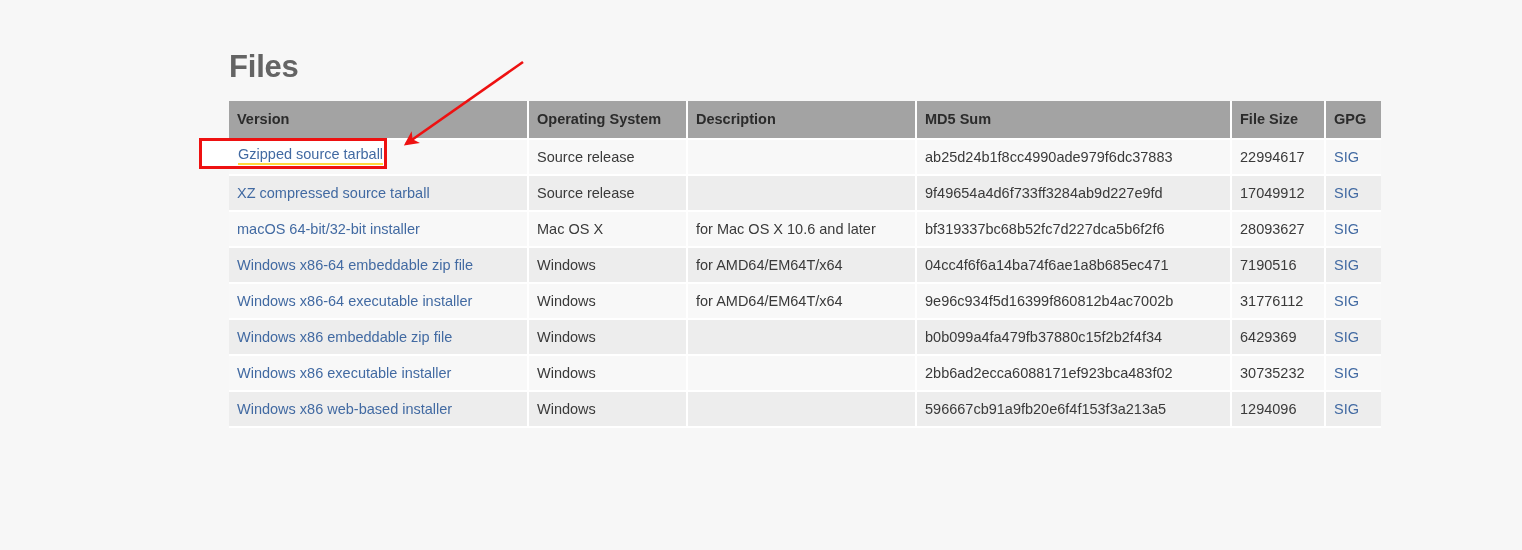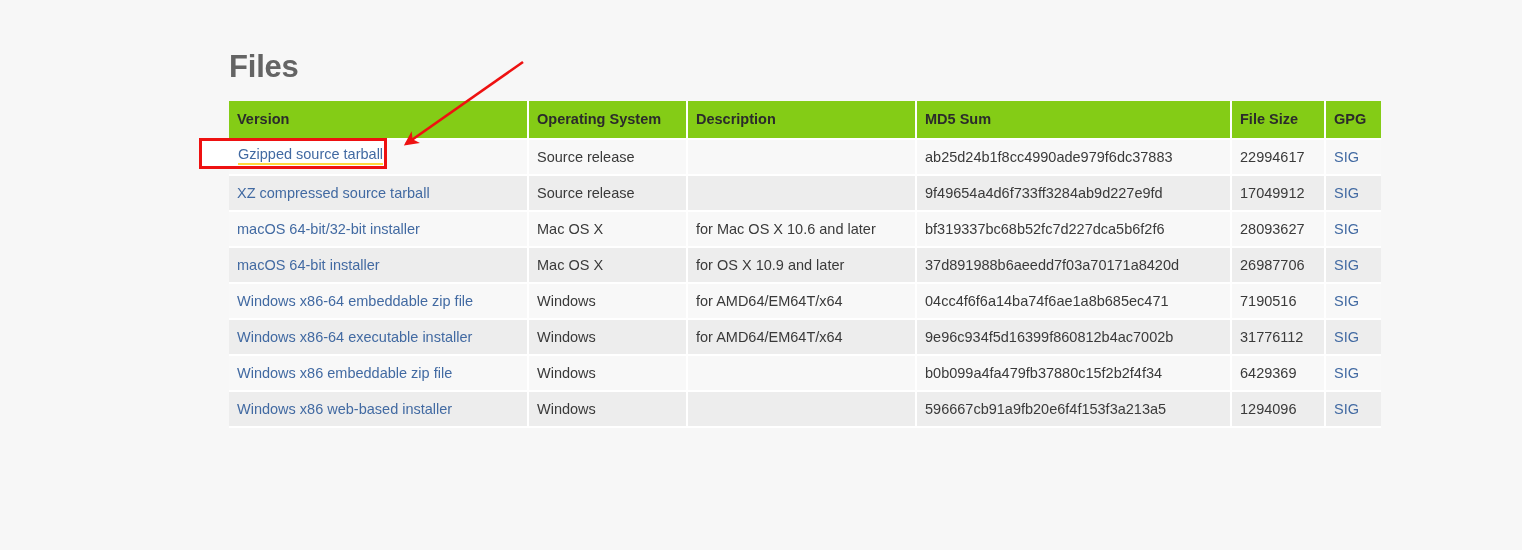--- a/index.html
+++ b/index.html
@@ -43,21 +43,21 @@
 
   table#files-table {
     border-collapse: separate;
     border-spacing: 0;
     width: 1152px;
     table-layout: fixed;
     font-size: 14.5px;
   }
 
   table#files-table th {
-    background: #84cc16;
+    background: #a3a3a3;
     color: #2b2b2b;
     font-weight: bold;
     text-align: left;
     font-size: 14.5px;
     padding: 10px 8px 11px 8px;
     border-right: 2px solid #ffffff;
     border-bottom: 2px solid #ffffff;
     vertical-align: middle;
     white-space: nowrap;
     overflow: hidden;
@@ -185,28 +185,20 @@
           </tr>
           <tr>
             <td><a class="dl">macOS 64-bit/32-bit installer</a></td>
             <td>Mac OS X</td>
             <td>for Mac OS X 10.6 and later</td>
             <td>bf319337bc68b52fc7d227dca5b6f2f6</td>
             <td>28093627</td>
             <td><a class="dl">SIG</a></td>
           </tr>
           <tr>
-            <td><a class="dl">macOS 64-bit installer</a></td>
-            <td>Mac OS X</td>
-            <td>for OS X 10.9 and later</td>
-            <td>37d891988b6aeedd7f03a70171a8420d</td>
-            <td>26987706</td>
-            <td><a class="dl">SIG</a></td>
-          </tr>
-          <tr>
             <td><a class="dl">Windows x86-64 embeddable zip file</a></td>
             <td>Windows</td>
             <td>for AMD64/EM64T/x64</td>
             <td>04cc4f6f6a14ba74f6ae1a8b685ec471</td>
             <td>7190516</td>
             <td><a class="dl">SIG</a></td>
           </tr>
           <tr>
             <td><a class="dl">Windows x86-64 executable installer</a></td>
             <td>Windows</td>
@@ -214,20 +206,28 @@
             <td>9e96c934f5d16399f860812b4ac7002b</td>
             <td>31776112</td>
             <td><a class="dl">SIG</a></td>
           </tr>
           <tr>
             <td><a class="dl">Windows x86 embeddable zip file</a></td>
             <td>Windows</td>
             <td></td>
             <td>b0b099a4fa479fb37880c15f2b2f4f34</td>
             <td>6429369</td>
+            <td><a class="dl">SIG</a></td>
+          </tr>
+          <tr>
+            <td><a class="dl">Windows x86 executable installer</a></td>
+            <td>Windows</td>
+            <td></td>
+            <td>2bb6ad2ecca6088171ef923bca483f02</td>
+            <td>30735232</td>
             <td><a class="dl">SIG</a></td>
           </tr>
           <tr>
             <td><a class="dl">Windows x86 web-based installer</a></td>
             <td>Windows</td>
             <td></td>
             <td>596667cb91a9fb20e6f4f153f3a213a5</td>
             <td>1294096</td>
             <td><a class="dl">SIG</a></td>
           </tr>

